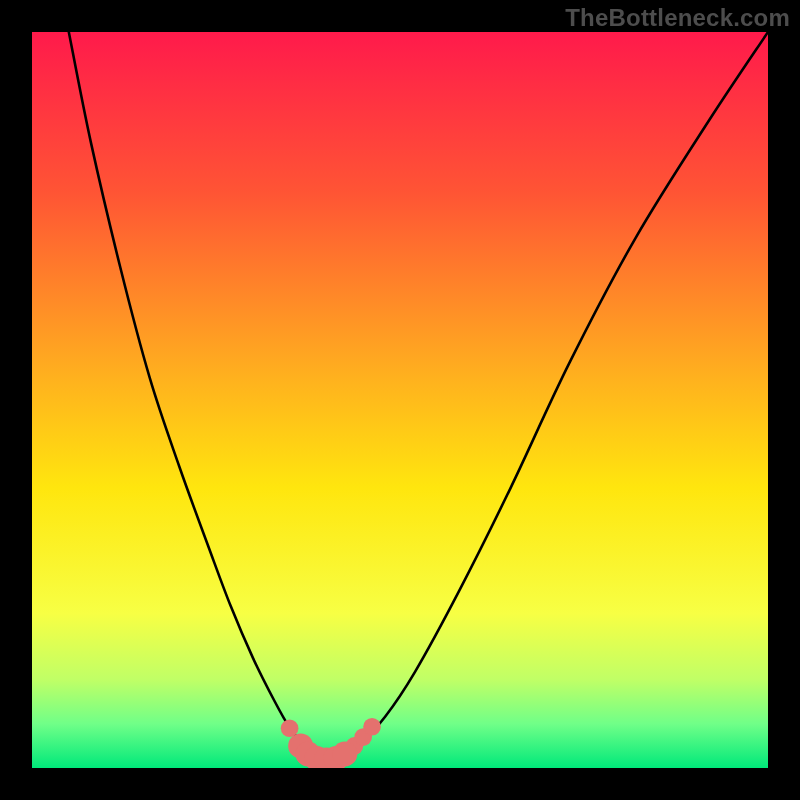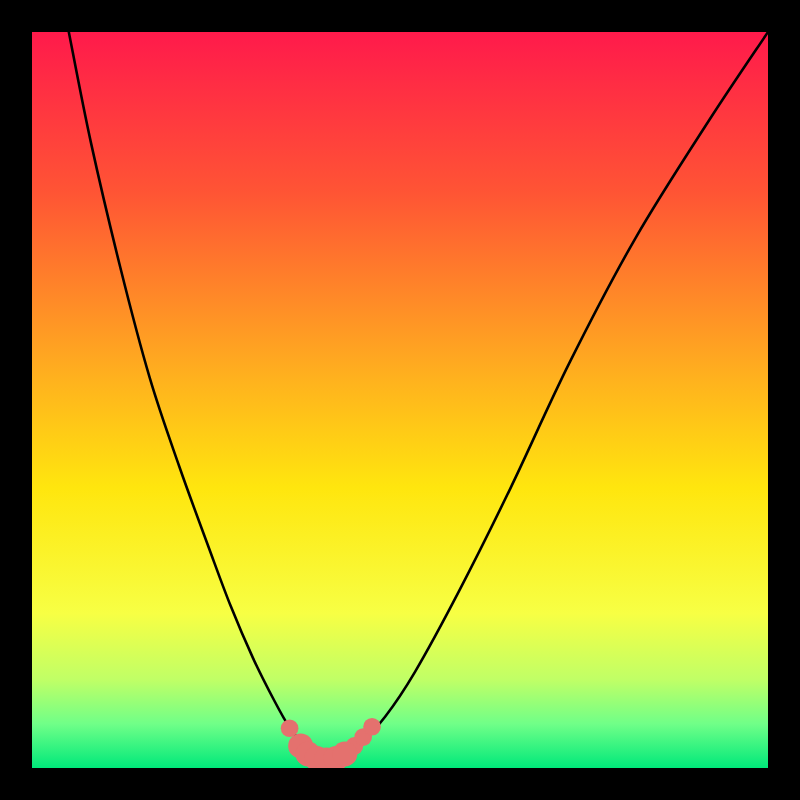--- a/index.html
+++ b/index.html
@@ -33,20 +33,21 @@
     top: 32px;
     width: 736px;
     height: 736px;
     display: block;
   }
 </style>
 </head>
 <body>
 
 <div class="frame">
+  <div class="watermark">TheBottleneck.com</div>
   <svg class="plot" viewBox="0 0 100 100" preserveAspectRatio="none">
     <defs>
       <linearGradient id="bg-grad" x1="0" y1="0" x2="0" y2="1">
           <stop offset="0%" stop-color="#ff1a4b"></stop>
           <stop offset="22%" stop-color="#ff5534"></stop>
           <stop offset="45%" stop-color="#ffaa20"></stop>
           <stop offset="62%" stop-color="#ffe60e"></stop>
           <stop offset="79%" stop-color="#f7ff44"></stop>
           <stop offset="88%" stop-color="#c0ff66"></stop>
           <stop offset="94%" stop-color="#70ff88"></stop>

